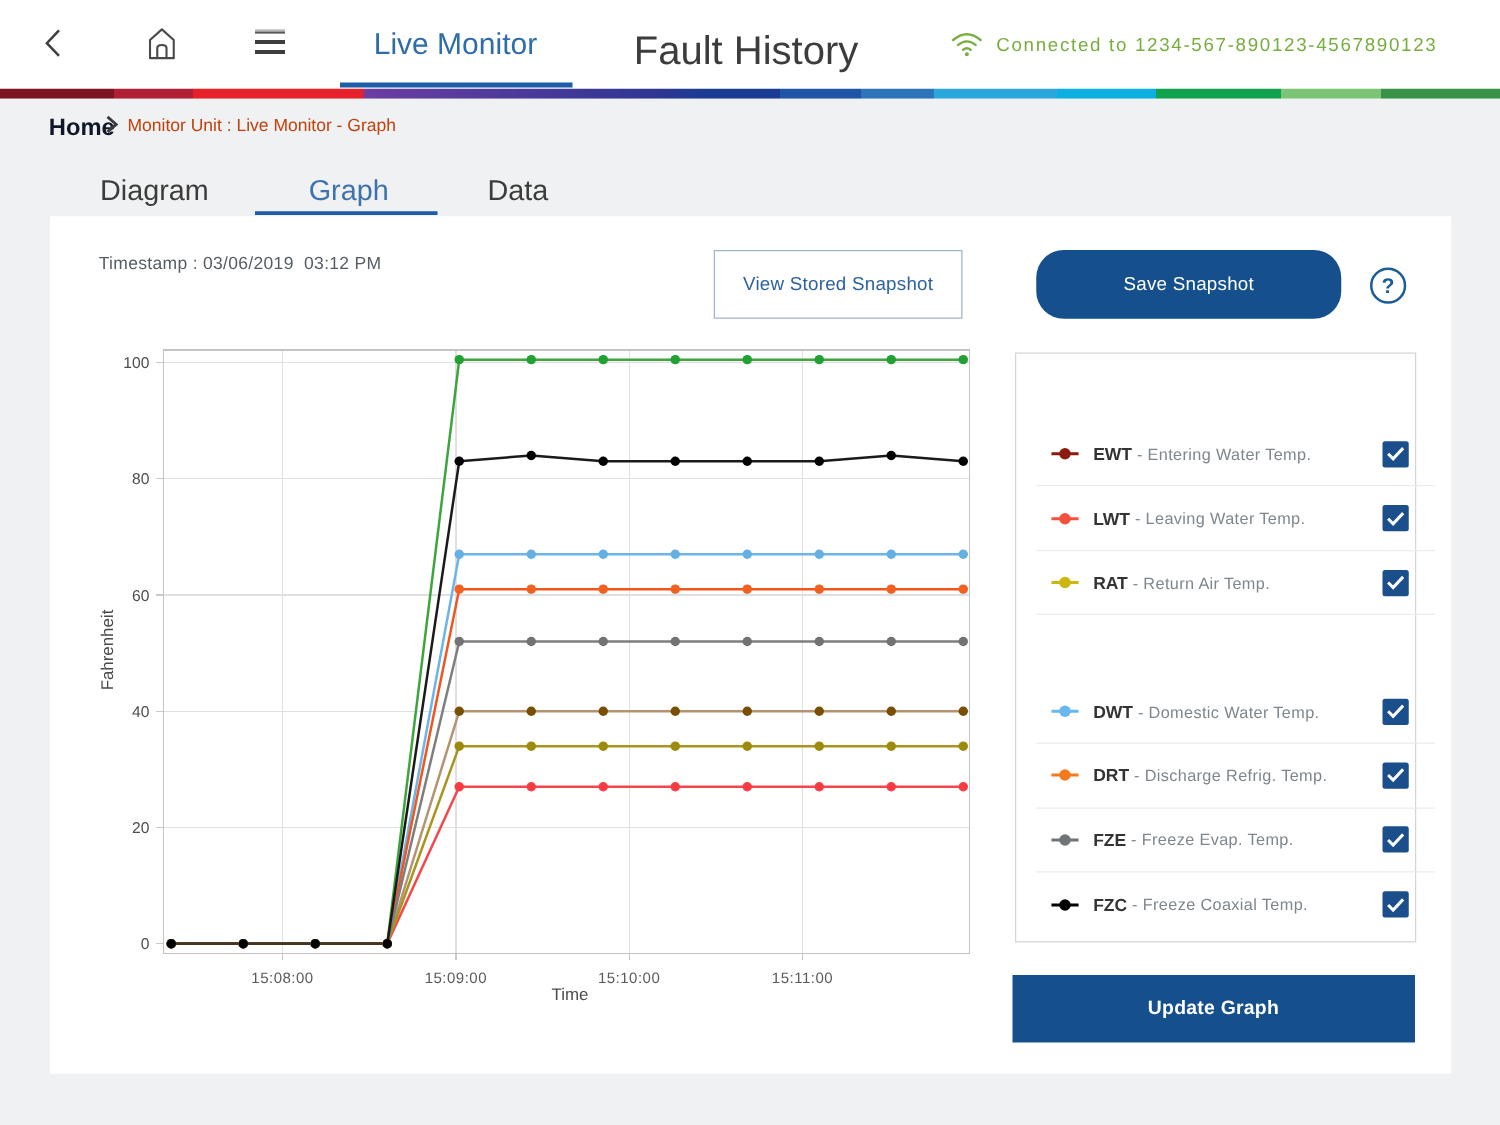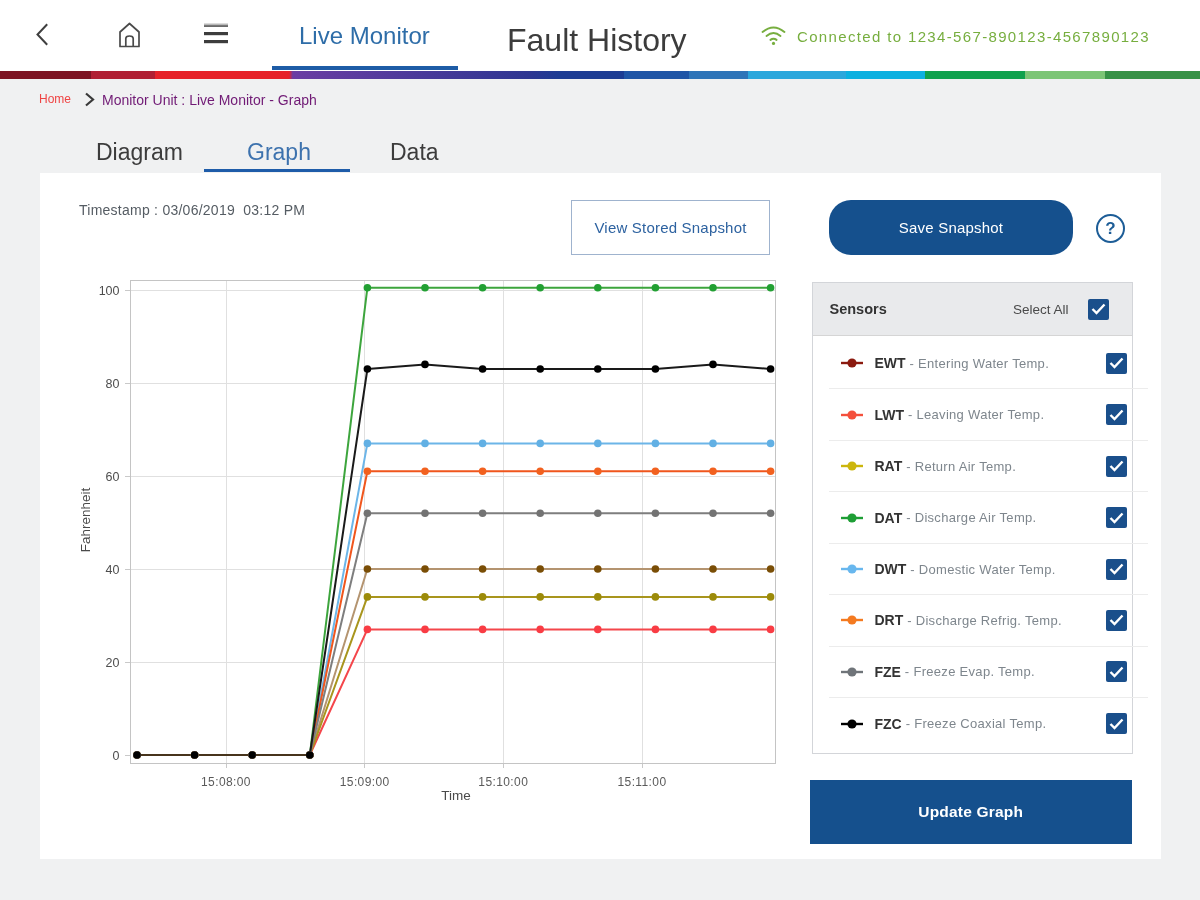--- a/index.html
+++ b/index.html
@@ -29,37 +29,37 @@
     #2ba7dc 62.3%, #2ba7dc 70.5%,
     #0cb0e0 70.5%, #0cb0e0 77.1%,
     #0fa14d 77.1%, #0fa14d 85.4%,
     #7cc576 85.4%, #7cc576 92.1%,
     #379247 92.1%, #379247 100%); }
 
 
 #graybody { left:0; top:79px; width:1200px; height:821px; background:#f0f1f2; }
 
 
-#bc-home { left:39px; top:92px; font-size:12px; color:#ef4444; }
-#bc-rest { left:102px; top:92px; font-size:14px; color:#701a75; }
+#bc-home { left:39px; top:92px; font-size:19px; color:#0f172a;font-weight:bold; }
+#bc-rest { left:102px; top:92px; font-size:14px; color:#c2410c; }
 
 
 .tab { top:139px; font-size:23px; color:#3c3c3c; }
-#tab-diagram { left:96px; }
+#tab-diagram { left:80px; }
 #tab-graph { left:247px; color:#3d72ae; }
 #tab-data { left:390px; }
 #tab-underline { left:204px; top:168.5px; width:146px; height:3.5px; background:#1e5ca9; }
 
 
 #card { left:40px; top:173px; width:1120.5px; height:686px; background:#fff;text-align:center; }
 
 #timestamp { left:39px; top:29px; font-size:14px; letter-spacing:0.25px; color:#555c63; }
 
 .btn { display:flex; align-items:center; justify-content:center;
-  font-size:15px; letter-spacing:0.2px; height:64px; }
+  font-size:15px; letter-spacing:0.2px; height:54px; }
 #btn-view { left:531px; top:27px; width:199px; height:55px; background:#fff;
   border:1px solid #9fb3ce; color:#2d62a0; }
 #btn-save { left:789px; top:27px; width:244px; height:55px; background:#15508d; color:#fff;border-radius:22px; }
 #btn-update { left:770px; top:607px; width:321.5px; background:#15508d; color:#fff;
   font-weight:bold; font-size:15.5px; }
 
 #help { left:1056px; top:41px; width:29px; height:29px; border-radius:50%;
   border:2px solid #1d5d97; color:#1d5d97; display:flex; align-items:center;
   justify-content:center; font-size:17px; font-weight:bold; }
 
@@ -278,29 +278,20 @@
       <text x="188" y="613">15:08:00</text>
       <text x="326.7" y="613">15:09:00</text>
       <text x="465.3" y="613">15:10:00</text>
       <text x="604" y="613">15:11:00</text>
       </g>
       <text x="418" y="627" font-size="13.5" fill="#4a4a4a" text-anchor="middle">Time</text>
       <text x="52" y="347" font-size="13.5" fill="#4a4a4a" text-anchor="middle" transform="rotate(-90 52 347)">Fahrenheit</text>
     </svg>
 
     <div class="abs" id="panel">
-      <div id="panel-head">
-        <span class="title">Sensors</span>
-        <span class="sel">Select All</span>
-        <span class="cbox" style="margin-left:0; margin-right:23px;">
-          <svg width="15" height="12" viewBox="0 0 15 12">
-              <polyline points="1.5,6 5.5,10 13.5,1.5" fill="none" stroke="#fff" stroke-width="2.4"></polyline>
-            </svg>
-        </span>
-      </div>
       <div class="prow" style="top:55.0px; height:51.45px; border-bottom:1px solid #ececec;">
         <svg class="sample" width="22" height="22" viewBox="0 0 22 22">
             <line x1="0" y1="11" x2="22" y2="11" stroke="#8b1a0f" stroke-width="2.4"></line>
             <circle cx="11" cy="11" r="4.6" fill="#8b1a0f"></circle>
           </svg>
         <span class="pname">EWT</span>
           <span class="pdesc">&nbsp;- Entering Water Temp.</span>
         <span class="cbox">
             <svg width="15" height="12" viewBox="0 0 15 12">
               <polyline points="1.5,6 5.5,10 13.5,1.5" fill="none" stroke="#fff" stroke-width="2.4"></polyline>
@@ -320,33 +311,20 @@
             </svg>
           </span>
       </div>
       <div class="prow" style="top:157.9px; height:51.45px; border-bottom:1px solid #ececec;">
         <svg class="sample" width="22" height="22" viewBox="0 0 22 22">
             <line x1="0" y1="11" x2="22" y2="11" stroke="#ccb60d" stroke-width="2.4"></line>
             <circle cx="11" cy="11" r="4.6" fill="#ccb60d"></circle>
           </svg>
         <span class="pname">RAT</span>
           <span class="pdesc">&nbsp;- Return Air Temp.</span>
-        <span class="cbox">
-            <svg width="15" height="12" viewBox="0 0 15 12">
-              <polyline points="1.5,6 5.5,10 13.5,1.5" fill="none" stroke="#fff" stroke-width="2.4"></polyline>
-            </svg>
-          </span>
-      </div>
-      <div class="prow" style="top:209.4px; height:51.45px; border-bottom:1px solid #ececec;">
-        <svg class="sample" width="22" height="22" viewBox="0 0 22 22">
-            <line x1="0" y1="11" x2="22" y2="11" stroke="#1e9e35" stroke-width="2.4"></line>
-            <circle cx="11" cy="11" r="4.6" fill="#1e9e35"></circle>
-          </svg>
-        <span class="pname">DAT</span>
-          <span class="pdesc">&nbsp;- Discharge Air Temp.</span>
         <span class="cbox">
             <svg width="15" height="12" viewBox="0 0 15 12">
               <polyline points="1.5,6 5.5,10 13.5,1.5" fill="none" stroke="#fff" stroke-width="2.4"></polyline>
             </svg>
           </span>
       </div>
       <div class="prow" style="top:260.8px; height:51.45px; border-bottom:1px solid #ececec;">
         <svg class="sample" width="22" height="22" viewBox="0 0 22 22">
             <line x1="0" y1="11" x2="22" y2="11" stroke="#68b7ee" stroke-width="2.4"></line>
             <circle cx="11" cy="11" r="4.6" fill="#68b7ee"></circle>

